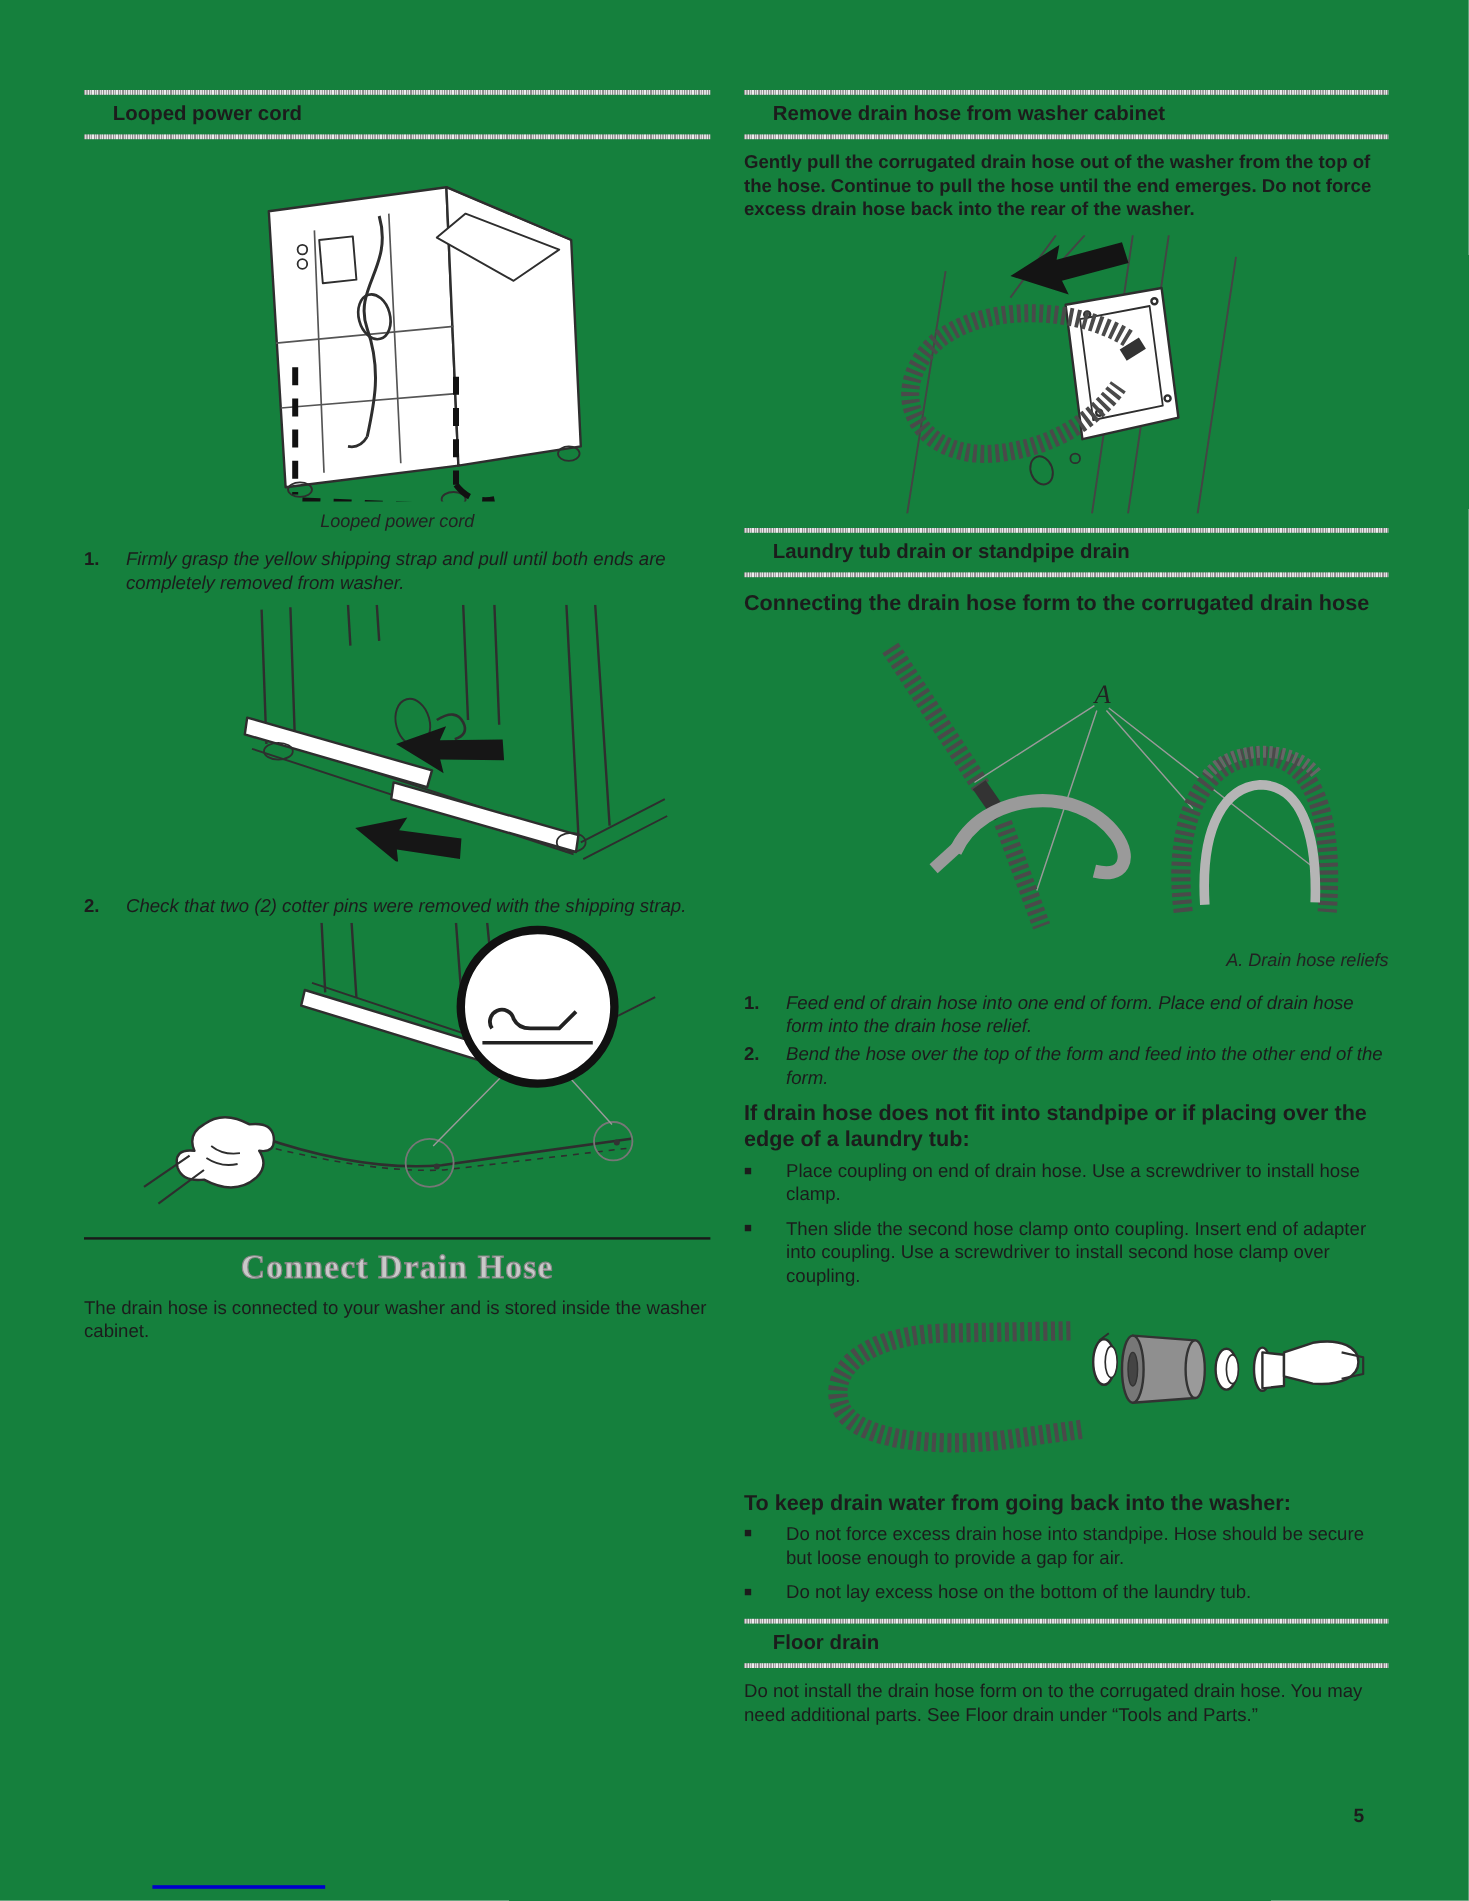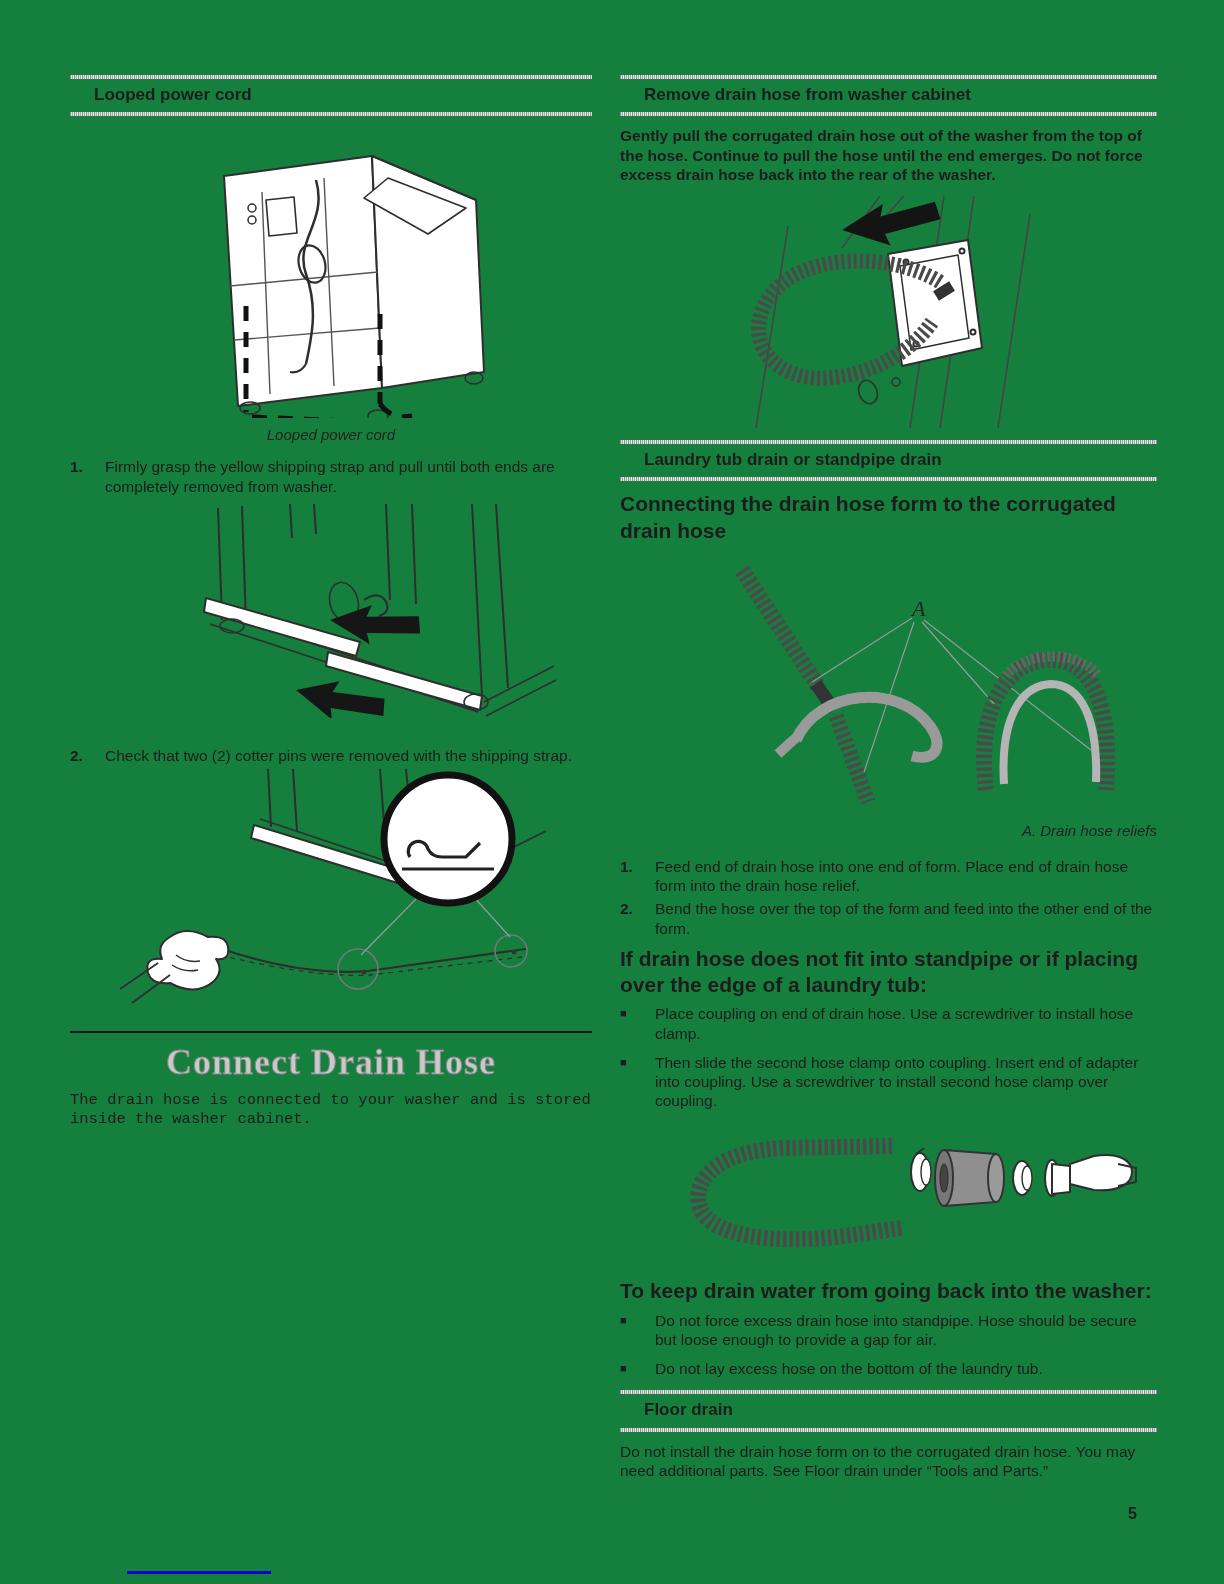--- a/index.html
+++ b/index.html
@@ -10,28 +10,28 @@
   .col-right{left:620px;width:537px;}
   .sect-head{position:relative;font-weight:bold;font-size:17px;line-height:1.2;
              padding:10px 0 11px 24px;margin:0;}
   .sect-head::before,.sect-head::after{content:"";position:absolute;left:0;right:0;height:4px;
       background-image:repeating-linear-gradient(90deg,#8f8f8f 0 1px,#dcdcdc 1px 2px,#a5a5a5 2px 3px,#ececec 3px 4px);}
   .sect-head::before{top:0;}
   .sect-head::after{bottom:0;}
   p.body{font-size:15.5px;line-height:1.24;margin:0;}
   .step{display:flex;font-size:15.5px;line-height:1.24;}
   .step .num{flex:0 0 35px;font-weight:bold;}
-  .step .txt{flex:1;}
+  .step .txt{flex:1;font-style:italic;}
   .bullet{display:flex;font-size:15.5px;line-height:1.24;}
   .bullet .mark{flex:0 0 35px;font-size:11px;line-height:1;padding-top:4px;}
   .bullet .txt{flex:1;}
   .caption{font-style:italic;font-size:15px;text-align:center;color:#222;}
-  .bold-sub{font-weight:bold;font-size:21px;line-height:1.25;margin:0;}
+  .bold-sub{font-weight:bold;font-size:18px;line-height:1.25;margin:0;}
   .divider{height:2px;background:#1a1a1a;}
-  .outline-title{font-family:"Liberation Serif",serif;font-size:36px;font-weight:bold;
+  .outline-title{font-family:"Liberation Serif",serif;font-size:28px;font-weight:bold;
                  text-align:center;color:#c9c9c9;-webkit-text-stroke:1px #878787;letter-spacing:1px;}
   .fig svg{display:block;}
   .pagenum{position:absolute;left:1128px;top:1505px;font-weight:bold;font-size:16px;}
   .footer-line{position:absolute;left:127px;top:1571px;width:144px;height:3px;background:#0000cc;}
 </style>
 </head>
 <body>
 
 <div class="page">
 
@@ -126,21 +126,21 @@
           <path d="M284,100 L376,100" stroke-width="3"></path>
           <path d="M292,88 a10,10 0 1 1 18,-8 q4,8 14,8 l24,0 l14,-14" stroke-width="3.2"></path>
         </g>
       </svg>
     </div>
 
     <div class="divider" style="margin-top:12px;"></div>
 
     <div class="outline-title" style="margin-top:8px;">Connect Drain Hose</div>
 
-    <p class="body" style="margin-top:8px;font-family:Liberation Mono, monospace;">The drain hose is connected to your washer and is stored inside the washer cabinet.</p>
+    <p class="body" style="margin-top:8px;">The drain hose is connected to your washer and is stored inside the washer cabinet.</p>
   </div>
 
   <div class="col col-right">
 
     <h2 class="sect-head">Remove drain hose from washer cabinet</h2>
 
     <p class="body" style="margin-top:10px;font-weight:bold;">Gently pull the corrugated drain hose out of the washer from the top of the hose. Continue to pull the hose until the end emerges. Do not force excess drain hose back into the rear of the washer.</p>
 
     <div class="fig" style="margin:12px 0 0 72px;">
       <svg width="356" height="232" viewBox="0 0 356 232">

